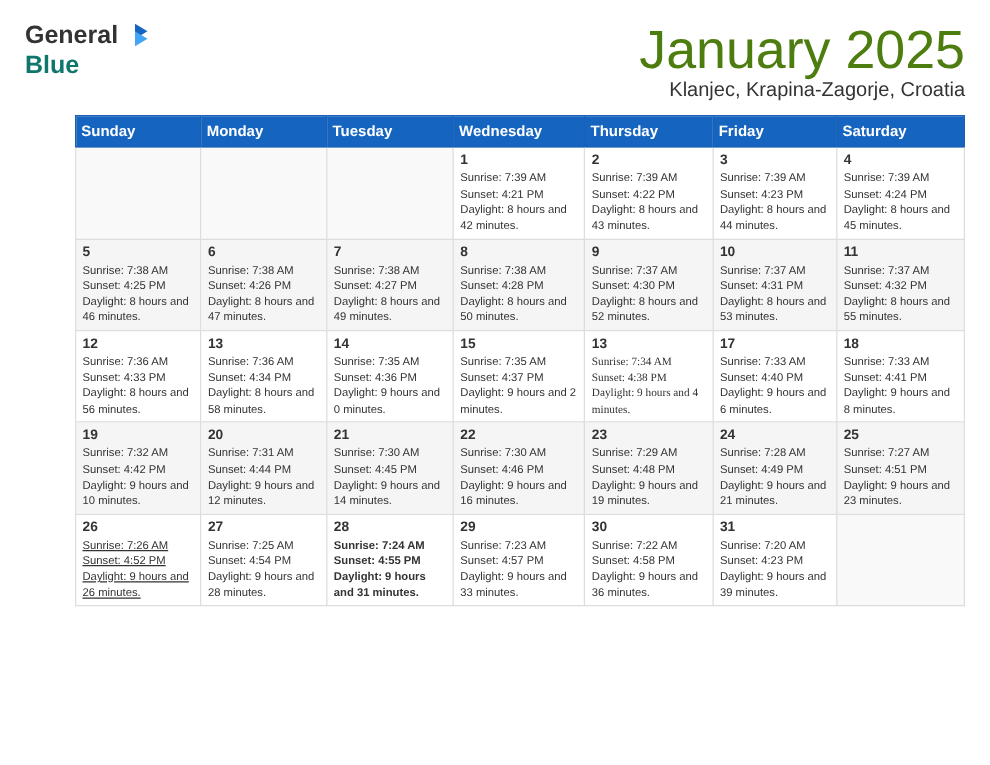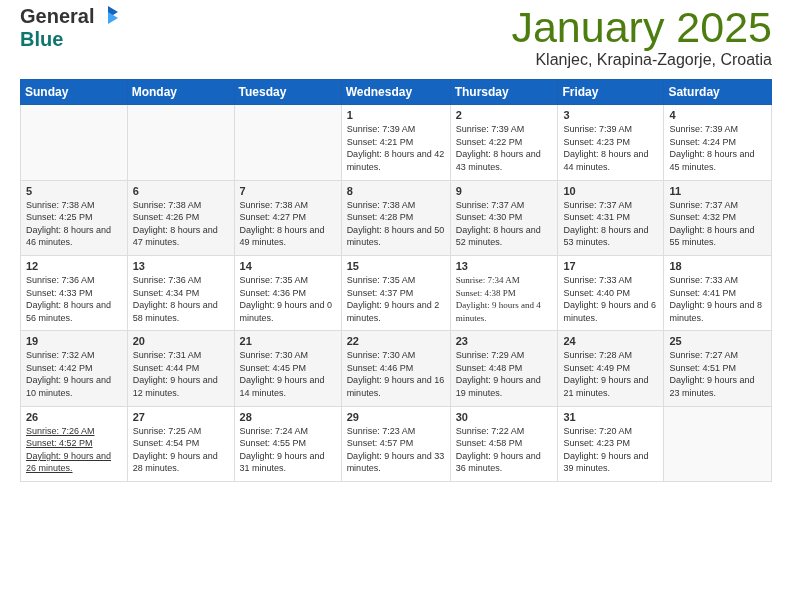--- a/index.html
+++ b/index.html
@@ -6,23 +6,24 @@
     body {
       font-family: Arial, sans-serif;
       background: #fff;
       width: 792px;
       height: 612px;
       overflow: hidden;
     }
     .page {
       width: 792px;
       height: 492px;
-      padding: 4px 20px 10px 20px;
+      padding: 20px 20px 10px 20px;
       display: flex;
       flex-direction: column;
+      justify-content: center;
     }
     .header {
       display: flex;
       justify-content: space-between;
       align-items: flex-start;
       margin-bottom: 10px;
     }
     .logo {
       display: flex;
       flex-direction: column;
@@ -55,20 +56,21 @@
       line-height: 1.1;
     }
     .location {
       font-size: 16px;
       color: #333;
     }
     .calendar {
       flex: 1;
       display: flex;
       flex-direction: column;
+      margin-left: 40px;
     }
     .cal-table {
       width: 100%;
       border-collapse: collapse;
       flex: 1;
     }
     .cal-table th {
       background-color: #1565c0;
       color: #fff;
       font-size: 12px;
@@ -312,21 +314,21 @@
 Daylight: 9 hours and 26 minutes.</div>
             </td>
             <td>
               <span class="day-number">27</span>
               <div class="day-info" style="white-space: pre-line;">Sunrise: 7:25 AM
 Sunset: 4:54 PM
 Daylight: 9 hours and 28 minutes.</div>
             </td>
             <td>
               <span class="day-number">28</span>
-              <div class="day-info" style="white-space: pre-line;">Sunrise: 7:24 AM
+              <div class="day-info" style="white-space: pre-line; font-weight: bold;">Sunrise: 7:24 AM
 Sunset: 4:55 PM
 Daylight: 9 hours and 31 minutes.</div>
             </td>
             <td>
               <span class="day-number">29</span>
               <div class="day-info" style="white-space: pre-line;">Sunrise: 7:23 AM
 Sunset: 4:57 PM
 Daylight: 9 hours and 33 minutes.</div>
             </td>
             <td>

